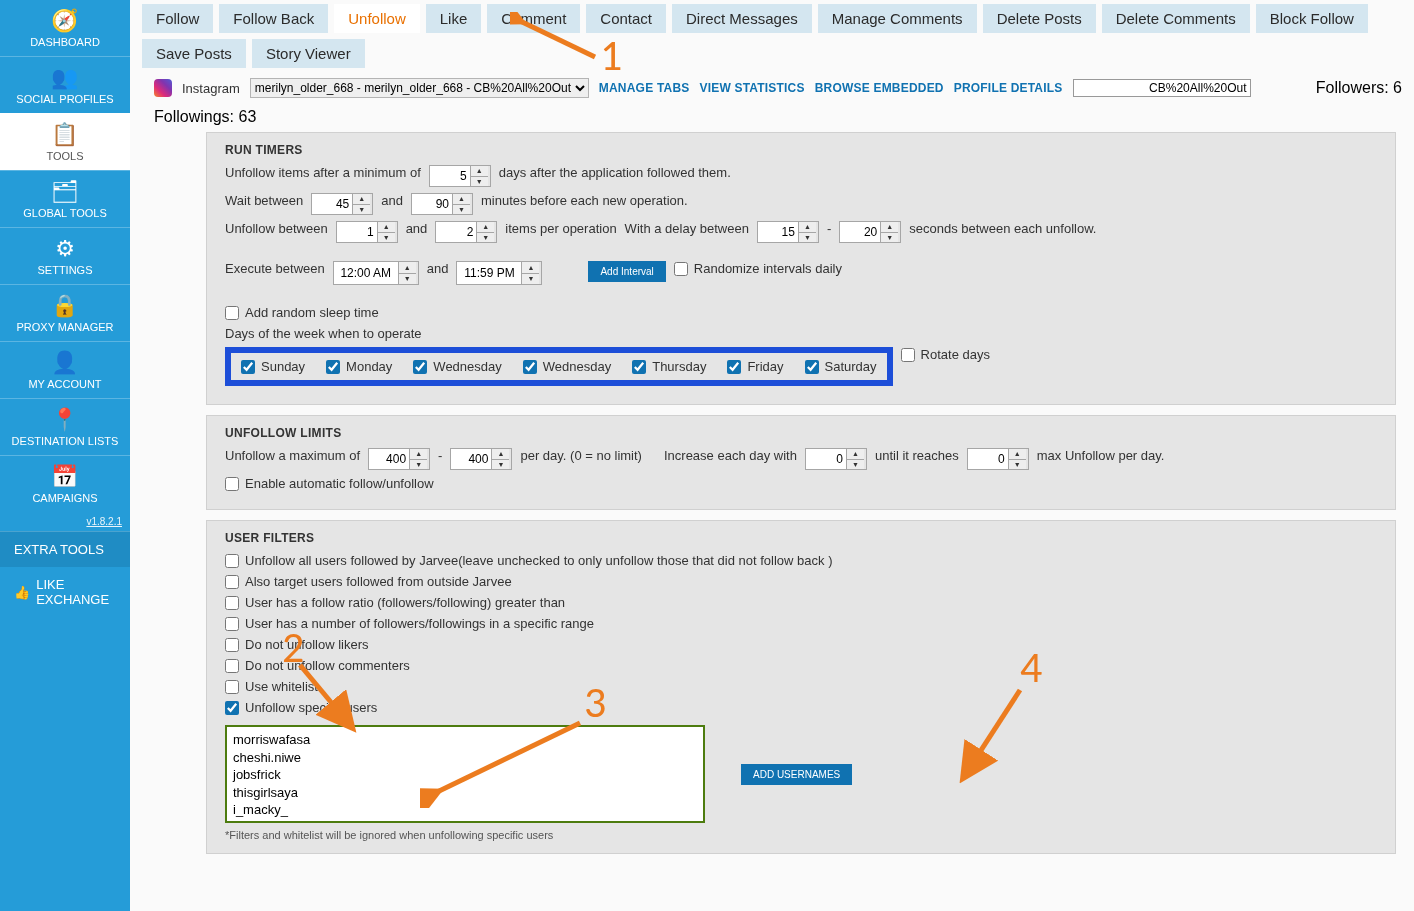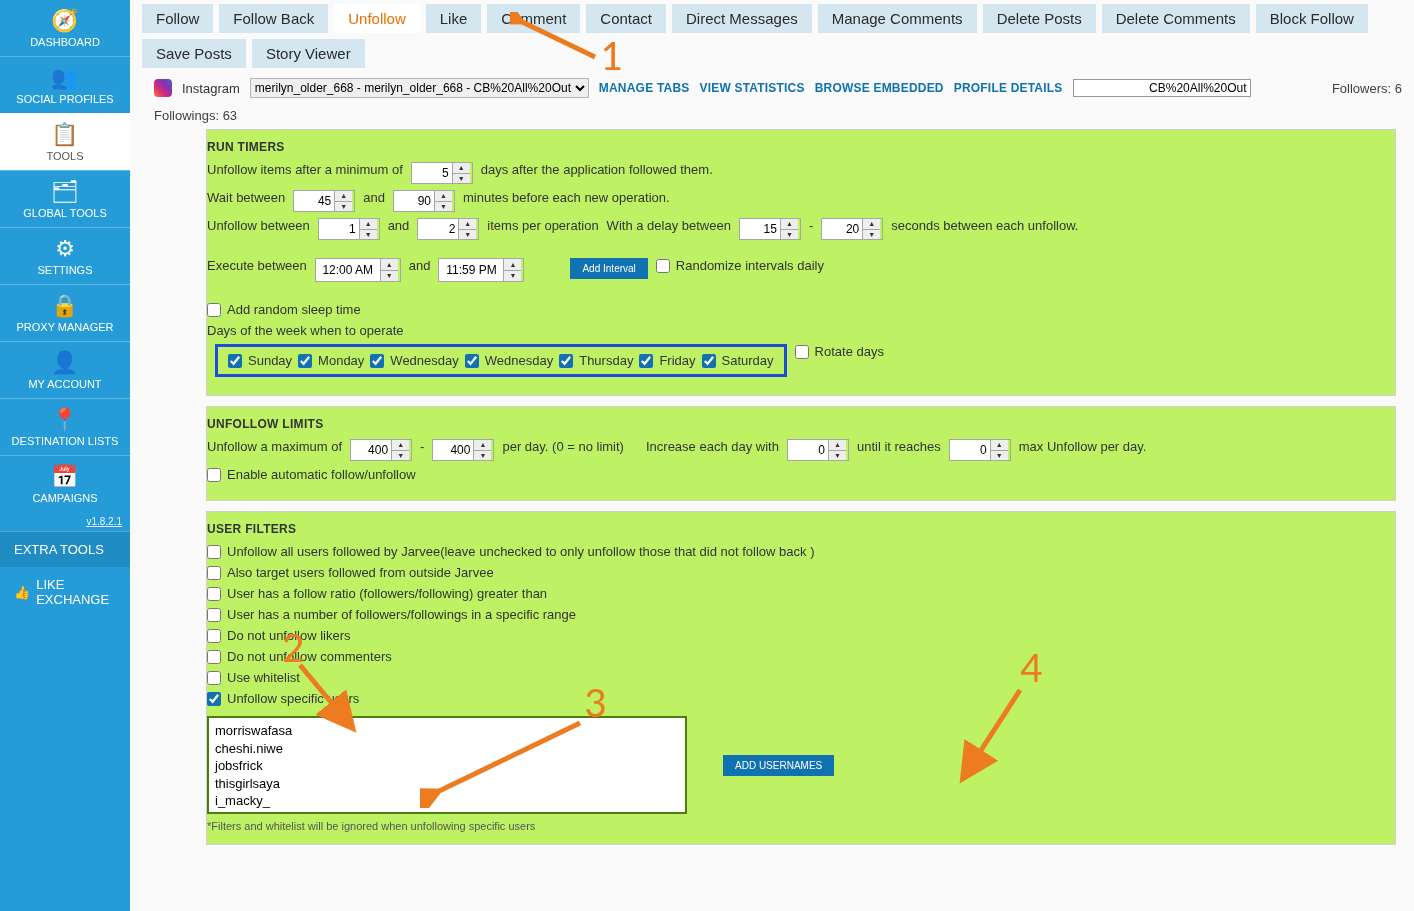--- a/index.html
+++ b/index.html
@@ -20,39 +20,39 @@
 .main { flex: 1; padding: 0 6px 20px 6px; position: relative; }
 .tabs { display: flex; flex-wrap: wrap; gap: 6px; padding: 4px 0 6px 6px; }
 .tab { background: #D4E6F0; color: #2b2b2b; padding: 6px 14px; font-size: 15px; cursor: pointer; border: none; }
 .tab.active { background: #fff; color: #E97000; }
 
 .accountbar { display: flex; align-items: center; gap: 10px; padding: 4px 6px 2px 18px; font-size: 13px; flex-wrap: wrap; }
 .ig-ico { width: 18px; height: 18px; border-radius: 4px; background: linear-gradient(45deg,#f58529,#dd2a7b,#8134af,#515bd4); display: inline-block; }
 .accountbar select { font-size: 12px; height: 20px; border: 1px solid #b4b4b4; }
 .accountbar .link { color: #1072B1; font-weight: 600; font-size: 12px; cursor: pointer; letter-spacing: .2px; }
 .accountbar input.profile { font-size: 12px; height: 18px; border: 1px solid #999; width: 178px; padding: 0 3px; text-align: right; }
-.accountbar .stat { font-size: 13px; color: #404040; }
-
-.panel { margin: 4px 12px 10px 70px; border: 1px solid #d0d0d0; background: #bef264; padding: 10px 0 12px; }
+.accountbar .stat { font-size: 16px; color: #000000; }
+
+.panel { margin: 4px 12px 10px 70px; border: 1px solid #d0d0d0; background: #e5e5e5; padding: 10px 18px 12px; }
 .panel h3 { font-size: 12px; font-weight: 600; color: #333; letter-spacing: .3px; margin-bottom: 8px; }
 .row { display: flex; align-items: flex-start; gap: 8px; margin: 6px 0; flex-wrap: wrap; }
 .num { display: inline-flex; align-items: center; border: 1px solid #a6a6a6; height: 22px; width: 62px; }
 .num input { width: 40px; border: none; height: 20px; text-align: right; padding-right: 3px; font-size: 12px; outline: none; }
 .num .spin { width: 18px; height: 20px; display: flex; flex-direction: column; border-left: 1px solid #a6a6a6; }
 .num .spin span { flex: 1; font-size: 7px; line-height: 1; display: flex; align-items: center; justify-content: center; background: #eee; cursor: pointer; }
 .num .spin span:first-child { border-bottom: 1px solid #a6a6a6; }
 .timebox { display: inline-flex; align-items: center; border: 1px solid #a6a6a6; height: 24px; width: 86px; }
 .timebox input { width: 64px; border: none; height: 22px; text-align: center; font-size: 12px; outline: none; }
 .timebox .spin { width: 18px; height: 22px; display: flex; flex-direction: column; border-left: 1px solid #a6a6a6; }
 .timebox .spin span { flex: 1; font-size: 7px; display: flex; align-items: center; justify-content: center; background: #eee; cursor: pointer; }
 .timebox .spin span:first-child { border-bottom: 1px solid #a6a6a6; }
 .btn-primary { background: #1072B1; color: #fff; border: none; padding: 5px 12px; font-size: 10px; cursor: pointer; }
 .chk { display: inline-flex; align-items: center; gap: 6px; font-size: 13px; cursor: pointer; }
 .chk input { width: 14px; height: 14px; accent-color: #1072B1; cursor: pointer; }
-.days { border: 3px solid #1d4ed8; padding: 6px 10px; display: inline-flex; gap: 6px; margin-left: 8px; }
+.days { border: 6px solid #1d4ed8; padding: 6px 10px; display: inline-flex; gap: 21px; }
 .filters .chk { display: flex; margin: 6px 0; }
 .userbox { width: 480px; height: 98px; border: 2px solid #4d7c0f; padding: 4px 6px; font-size: 13px; line-height: 1.35; overflow: hidden; resize: none; font-family: Liberation Sans, sans-serif; }
 .footnote { font-size: 11px; color: #555; margin-top: 4px; }
 
 
 .anno { position: absolute; color: #EC7C1F; font-weight: 400; font-size: 44px; pointer-events: none; font-family: Calibri, Arial, sans-serif; }
 .arrow-svg { position: absolute; pointer-events: none; }
 </style>
 </head>
 <body>

